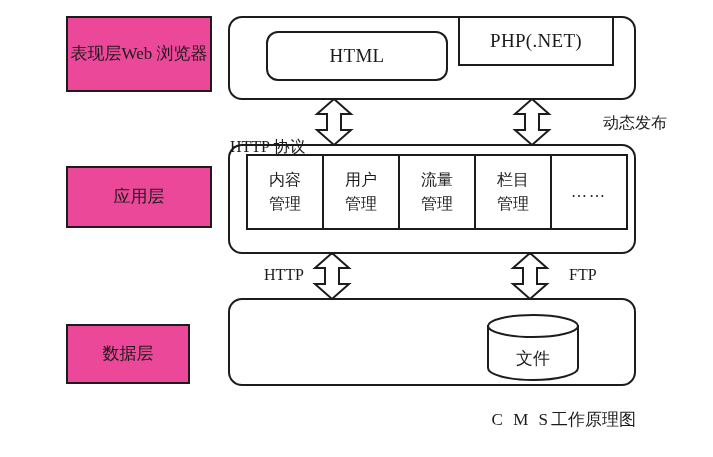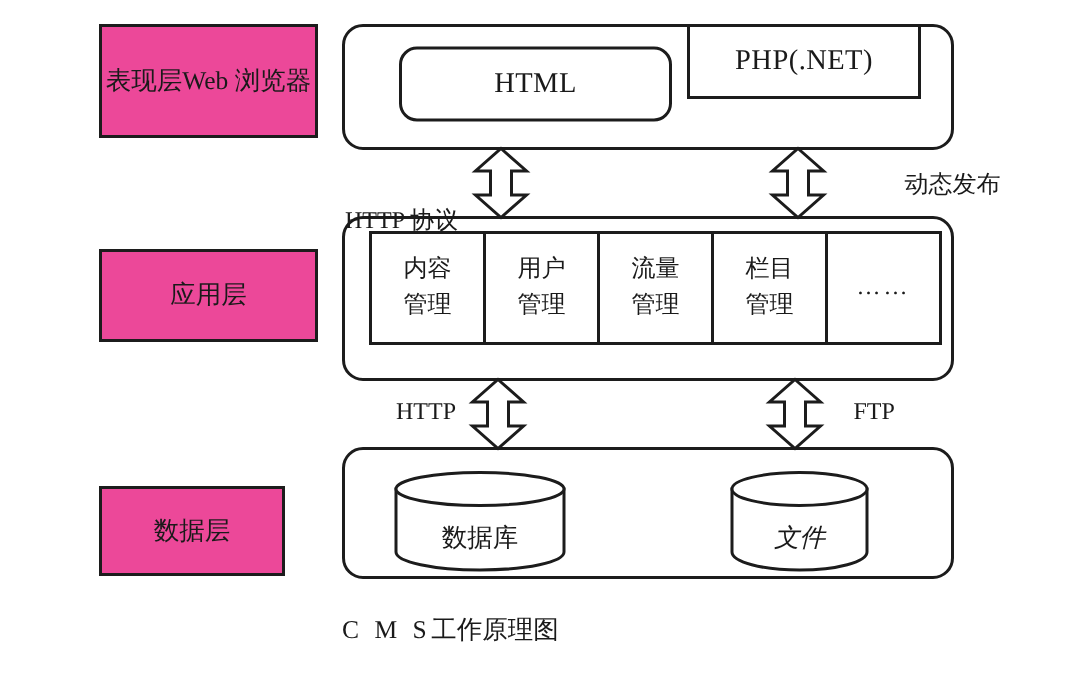--- a/index.html
+++ b/index.html
@@ -94,21 +94,21 @@
     left: 0; right: 0;
     text-align: center;
     font-size: 17px;
     font-family: "Liberation Serif", "DejaVu Serif", serif;
   }
 
   
   .caption {
     font-size: 17px;
     white-space: nowrap;
-    text-align: left;
+    text-align: right;
     font-family: "Liberation Serif", "DejaVu Serif", serif;
   }
   .caption .sp { letter-spacing: 3px; }
 
   svg { display: block; overflow: visible; }
 </style>
 </head>
 <body>
 
 <div id="canvas">
@@ -160,29 +160,22 @@
       <span>管理</span>
     </div>
 
     <div class="module-cell">
       <span class="dots">……</span>
     </div>
   </div>
 
   <div class="abs container-box" style="left:228px; top:298px; width:408px; height:88px;"></div>
 
-  <div class="abs cylinder" style="left:262px; top:314px; width:116px; height:66px;">
-    <svg width="116" height="66" viewBox="0 0 116 66">
-      <path d="M2,12 L2,54 A56,12 0 0 0 114,54 L114,12 Z" fill="#ffffff" stroke="#1c1c1c" stroke-width="2"></path>
-      <ellipse cx="58" cy="12" rx="56" ry="11" fill="#ffffff" stroke="#1c1c1c" stroke-width="2"></ellipse>
-    </svg>
-    <div class="cylinder-text" style="top:33px;">数据库</div>
-  </div>
-
-  <div class="abs cylinder" style="left:486px; top:314px; width:94px; height:66px;font-style:italic;">
+
+  <div class="abs cylinder" style="left:486px; top:314px; width:94px; height:66px;">
     <svg width="94" height="66" viewBox="0 0 94 66">
       <path d="M2,12 L2,54 A45,12 0 0 0 92,54 L92,12 Z" fill="#ffffff" stroke="#1c1c1c" stroke-width="2"></path>
       <ellipse cx="47" cy="12" rx="45" ry="11" fill="#ffffff" stroke="#1c1c1c" stroke-width="2"></ellipse>
     </svg>
     <div class="cylinder-text" style="top:33px;">文件</div>
   </div>
 
   <div class="abs" style="left:312px; top:98px; width:44px; height:48px;">
     <svg width="44" height="48" viewBox="0 0 44 48">
       <path d="M22,1 L39,16 L29,16 L29,32 L39,32 L22,47 L5,32 L15,32 L15,16 L5,16 Z" fill="#ffffff" stroke="#1c1c1c" stroke-width="2" stroke-linejoin="miter"></path>

